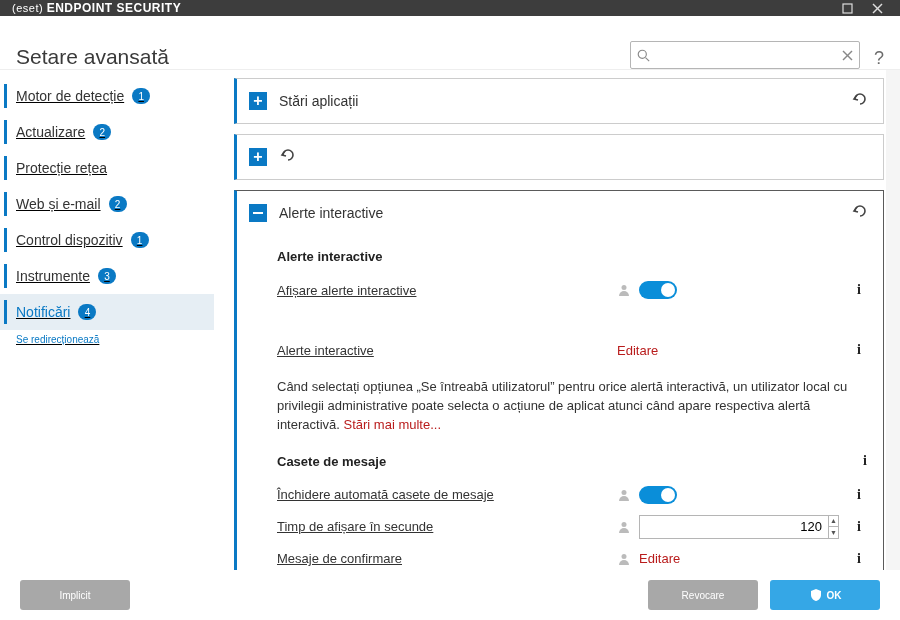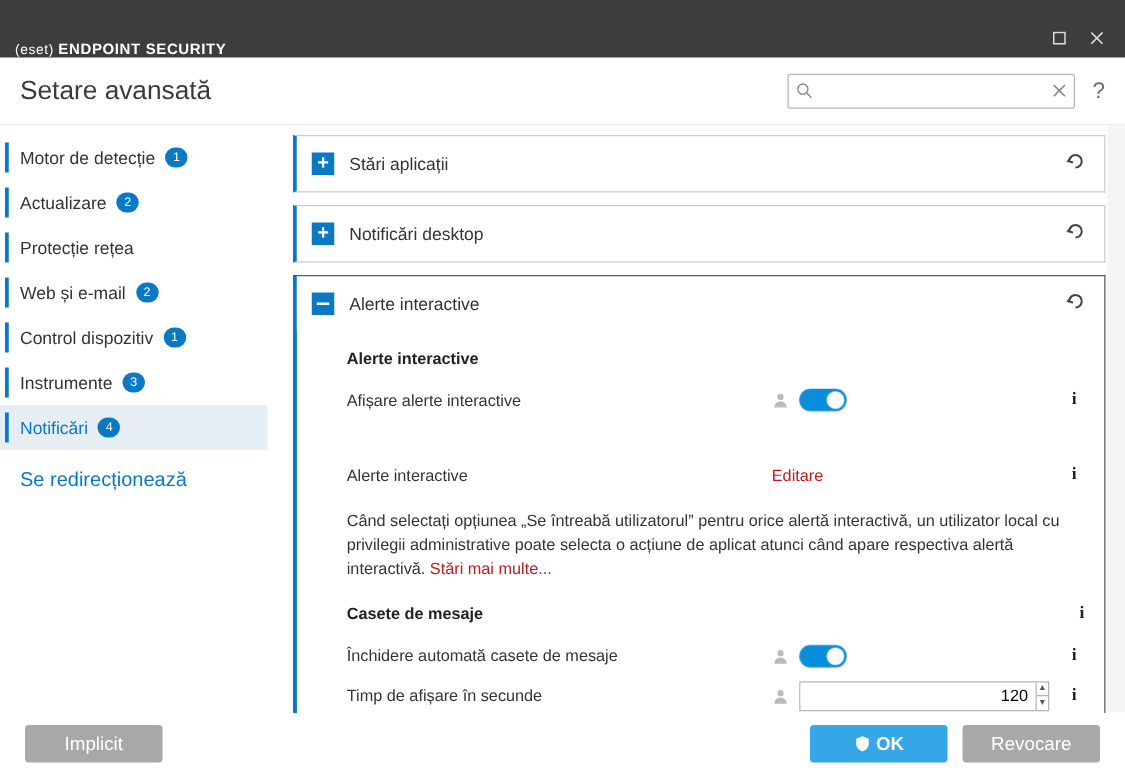--- a/index.html
+++ b/index.html
@@ -1,78 +1,78 @@
 <!DOCTYPE html>
 <html><head>
 <meta charset="utf-8">
 <style>
   * { box-sizing: border-box; margin: 0; padding: 0; font-family: "Segoe UI", Arial, sans-serif; }
   body { width: 900px; height: 620px; background: #fff; overflow: hidden; display: flex; flex-direction: column; }
 
   
-  .titlebar { height: 46px; background: #3d3d3d; display: flex; align-items: flex-end; padding: 0 8px 0 12px; color: #fff; }
+  .titlebar { height: 16px; background: #3d3d3d; display: flex; align-items: center; padding: 0 8px 0 12px; color: #fff; }
   .titlebar .brand { font-size: 12px; letter-spacing: .5px; }
   .titlebar .brand b { font-weight: 700; }
   .titlebar .spacer { flex: 1; }
   .titlebar .winbtn { width: 30px; height: 32px; display: flex; align-items: center; justify-content: center; cursor: pointer; }
   .titlebar .winbtn svg { stroke: #ddd; }
 
   
-  .toprow { height: 54px; display: flex; align-items: center; padding: 0 16px; border-bottom: 1px solid #eee; }
+  .toprow { height: 54px; display: flex; align-items: flex-end; padding: 0 16px; border-bottom: 1px solid #eee; }
   .toprow .title { font-size: 21px; color: #3a3a3a; }
   .toprow .spacer { flex: 1; }
   .searchbox { width: 230px; height: 28px; border: 1px solid #b5b5b5; border-radius: 2px; display: flex; align-items: center; padding: 0 6px; gap: 6px; }
   .searchbox input { border: none; outline: none; flex: 1; font-size: 13px; }
   .helpbtn { margin-left: 14px; font-size: 18px; color: #6b6b6b; cursor: pointer; }
 
   
   .body { flex: 1; display: flex; min-height: 0; }
-  .sidebar { width: 214px; padding-top: 8px; }
+  .sidebar { width: 214px; padding-top: 8px; text-decoration: underline; }
   .side-item { position: relative; display: flex; align-items: center; height: 36px; padding-left: 16px; font-size: 14px; color: #333; cursor: pointer; }
   .side-item .bar { position: absolute; left: 4px; top: 6px; bottom: 6px; width: 3px; background: #0a79c4; display: none; }
   .side-item.marked .bar { display: block; }
   .side-item.selected { background: #e6eef4; color: #0a79c4; }
   .side-item .badge { margin-left: 8px; min-width: 18px; height: 16px; border-radius: 8px; background: #0a79c4; color: #fff; font-size: 10px; display: inline-flex; align-items: center; justify-content: center; padding: 0 5px; }
-  .side-sub { font-size: 16px; color: #0a79c4; padding: 4px 0 4px 16px; cursor: pointer; margin-top: 12px; }
+  .side-sub { font-size: 10px; color: #0a79c4; padding: 4px 0 4px 16px; cursor: pointer; }
 
   .main-wrap { flex: 1; display: flex; min-height: 0; }
   .main { flex: 1; overflow-y: auto; padding: 8px 2px 8px 20px; }
   .scroll-col { width: 14px; background: #f5f5f5; }
 
   .section { border: 1px solid #ccc; border-left: 3px solid #0a79c4; margin-bottom: 10px; background: #fff; }
   .section-hdr { display: flex; align-items: center; height: 44px; padding: 0 12px; cursor: pointer; }
   .section.expanded { border: 1px solid #5a5a5a; border-left: 3px solid #0a79c4; }
   .plusicon { width: 18px; height: 18px; background: #0a79c4; color: #fff; display: flex; align-items: center; justify-content: center; font-size: 16px; font-weight: 700; line-height: 1; margin-right: 12px; }
   .minusicon { width: 18px; height: 18px; background: #0a79c4; color: #fff; display: flex; align-items: center; justify-content: center; margin-right: 12px; }
   .minusicon::after { content: ""; width: 10px; height: 2px; background: #fff; }
   .section-title { font-size: 14px; color: #333; flex: 1; }
   .undo { width: 20px; cursor: pointer; }
 
   .section-body { border-left: 3px solid #0a79c4; margin: 0 0 0 -3px; padding: 8px 12px 14px 40px; }
   .group-title { font-size: 13px; font-weight: 600; color: #222; margin: 6px 0 10px 0; display: flex; align-items: center; }
   .row { display: flex; align-items: center; min-height: 32px; font-size: 13px; color: #333; }
-  .row .label { flex: 1; }
+  .row .label { flex: 1; text-decoration: underline; }
   .row .ctl { width: 230px; display: flex; align-items: center; gap: 8px; }
   .row .info { width: 24px; display: flex; justify-content: center; }
   .userpill { width: 14px; height: 14px; }
   .userpill svg { display: block; }
   .toggle { width: 38px; height: 18px; border-radius: 9px; background: #0a8ed9; position: relative; cursor: pointer; }
   .toggle::after { content: ""; position: absolute; right: 2px; top: 2px; width: 14px; height: 14px; border-radius: 50%; background: #fff; }
   .link { color: #b91c1c; cursor: pointer; }
   .desc { font-size: 13px; color: #333; line-height: 1.45; margin: 12px 0 18px 0; }
   .numbox { display: flex; align-items: center; border: 1px solid #b5b5b5; height: 24px; width: 200px; }
   .numbox input { border: none; outline: none; flex: 1; text-align: right; padding: 0 6px; font-size: 13px; }
   .numbox .steppers { width: 18px; border-left: 1px solid #b5b5b5; display: flex; flex-direction: column; }
   .numbox .steppers div { height: 11px; display: flex; align-items: center; justify-content: center; font-size: 7px; color: #555; cursor: pointer; }
   .numbox .steppers div:first-child { border-bottom: 1px solid #b5b5b5; }
 
   
   .footer { height: 50px; display: flex; align-items: center; padding: 0 20px; gap: 12px; }
   .footer .spacer { flex: 1; }
-  .btn { height: 30px; min-width: 110px; border-radius: 3px; display: flex; align-items: center; justify-content: center; font-size: 15px; cursor: pointer; padding: 0 18px; }
+  .btn { height: 30px; min-width: 110px; border-radius: 3px; display: flex; align-items: center; justify-content: center; font-size: 10px; cursor: pointer; padding: 0 18px; }
   .btn-grey { background: #a8a8a8; color: #fff; }
   .btn-primary { background: #35a7e6; color: #fff; font-weight: 600; }
   .btn-primary svg { margin-right: 4px; }
 
   .info-i { font-weight: 900; font-style: normal; font-size: 14px; color: #222; font-family: Georgia, serif; }
 </style>
 </head>
 <body>
 
 <div class="titlebar">
@@ -159,21 +159,20 @@
           <div class="undo"><svg width="18" height="16" viewBox="0 0 18 16">
                 <path d="M4 8 A5 5 0 1 1 9 13" fill="none" stroke="#444" stroke-width="1.6"></path>
                 <path d="M6 4 L3 8 L7 9" fill="none" stroke="#444" stroke-width="1.6"></path>
               </svg></div>
         </div>
       </div>
 
       <div class="section">
         <div class="section-hdr">
           <div class="plusicon">+</div>
-          <div class="section-title">Notificări desktop</div>
           <div class="undo"><svg width="18" height="16" viewBox="0 0 18 16">
                 <path d="M4 8 A5 5 0 1 1 9 13" fill="none" stroke="#444" stroke-width="1.6"></path>
                 <path d="M6 4 L3 8 L7 9" fill="none" stroke="#444" stroke-width="1.6"></path>
               </svg></div>
         </div>
       </div>
 
       <div class="section expanded">
         <div class="section-hdr">
           <div class="minusicon"></div>
@@ -211,21 +210,21 @@
               </div>
             <div class="info">
                 <span class="info-i">i</span>
               </div>
           </div>
 
           <div class="desc">
             <span>Când selectați opțiunea „Se întreabă utilizatorul” pentru orice alertă interactivă, un utilizator local cu privilegii administrative poate selecta o acțiune de aplicat atunci când apare respectiva alertă interactivă. </span><span class="link">Stări mai multe...</span>
           </div>
 
-          <div class="group-title" style="justify-content:space-between;">
+          <div class="group-title" style="justify-content:space-between;align-items:flex-end;">
             <span>Casete de mesaje</span>
             <span class="info-i" style="margin-right:4px;">i</span>
           </div>
 
           <div class="row">
             <div class="label">Închidere automată casete de mesaje</div>
             <div class="ctl">
               <span class="userpill">
                   <svg width="14" height="14" viewBox="0 0 14 14">
                     <circle cx="7" cy="4.5" r="2.5" fill="#bbb"></circle>
@@ -281,20 +280,20 @@
       </div>
 
     </div>
     <div class="scroll-col"></div>
   </div>
 </div>
 
 <div class="footer">
   <div class="btn btn-grey">Implicit</div>
   <div class="spacer"></div>
+  <div class="btn btn-grey">Revocare</div>
   <div class="btn btn-primary">
     <svg width="14" height="14" viewBox="0 0 14 14">
         <path d="M7 1 L12 3 V7 C12 10 9.5 12.5 7 13 C4.5 12.5 2 10 2 7 V3 Z" fill="#fff"></path>
       </svg>
     <span>OK</span>
   </div>
-  <div class="btn btn-grey">Revocare</div>
 </div>
 
 </body></html>

